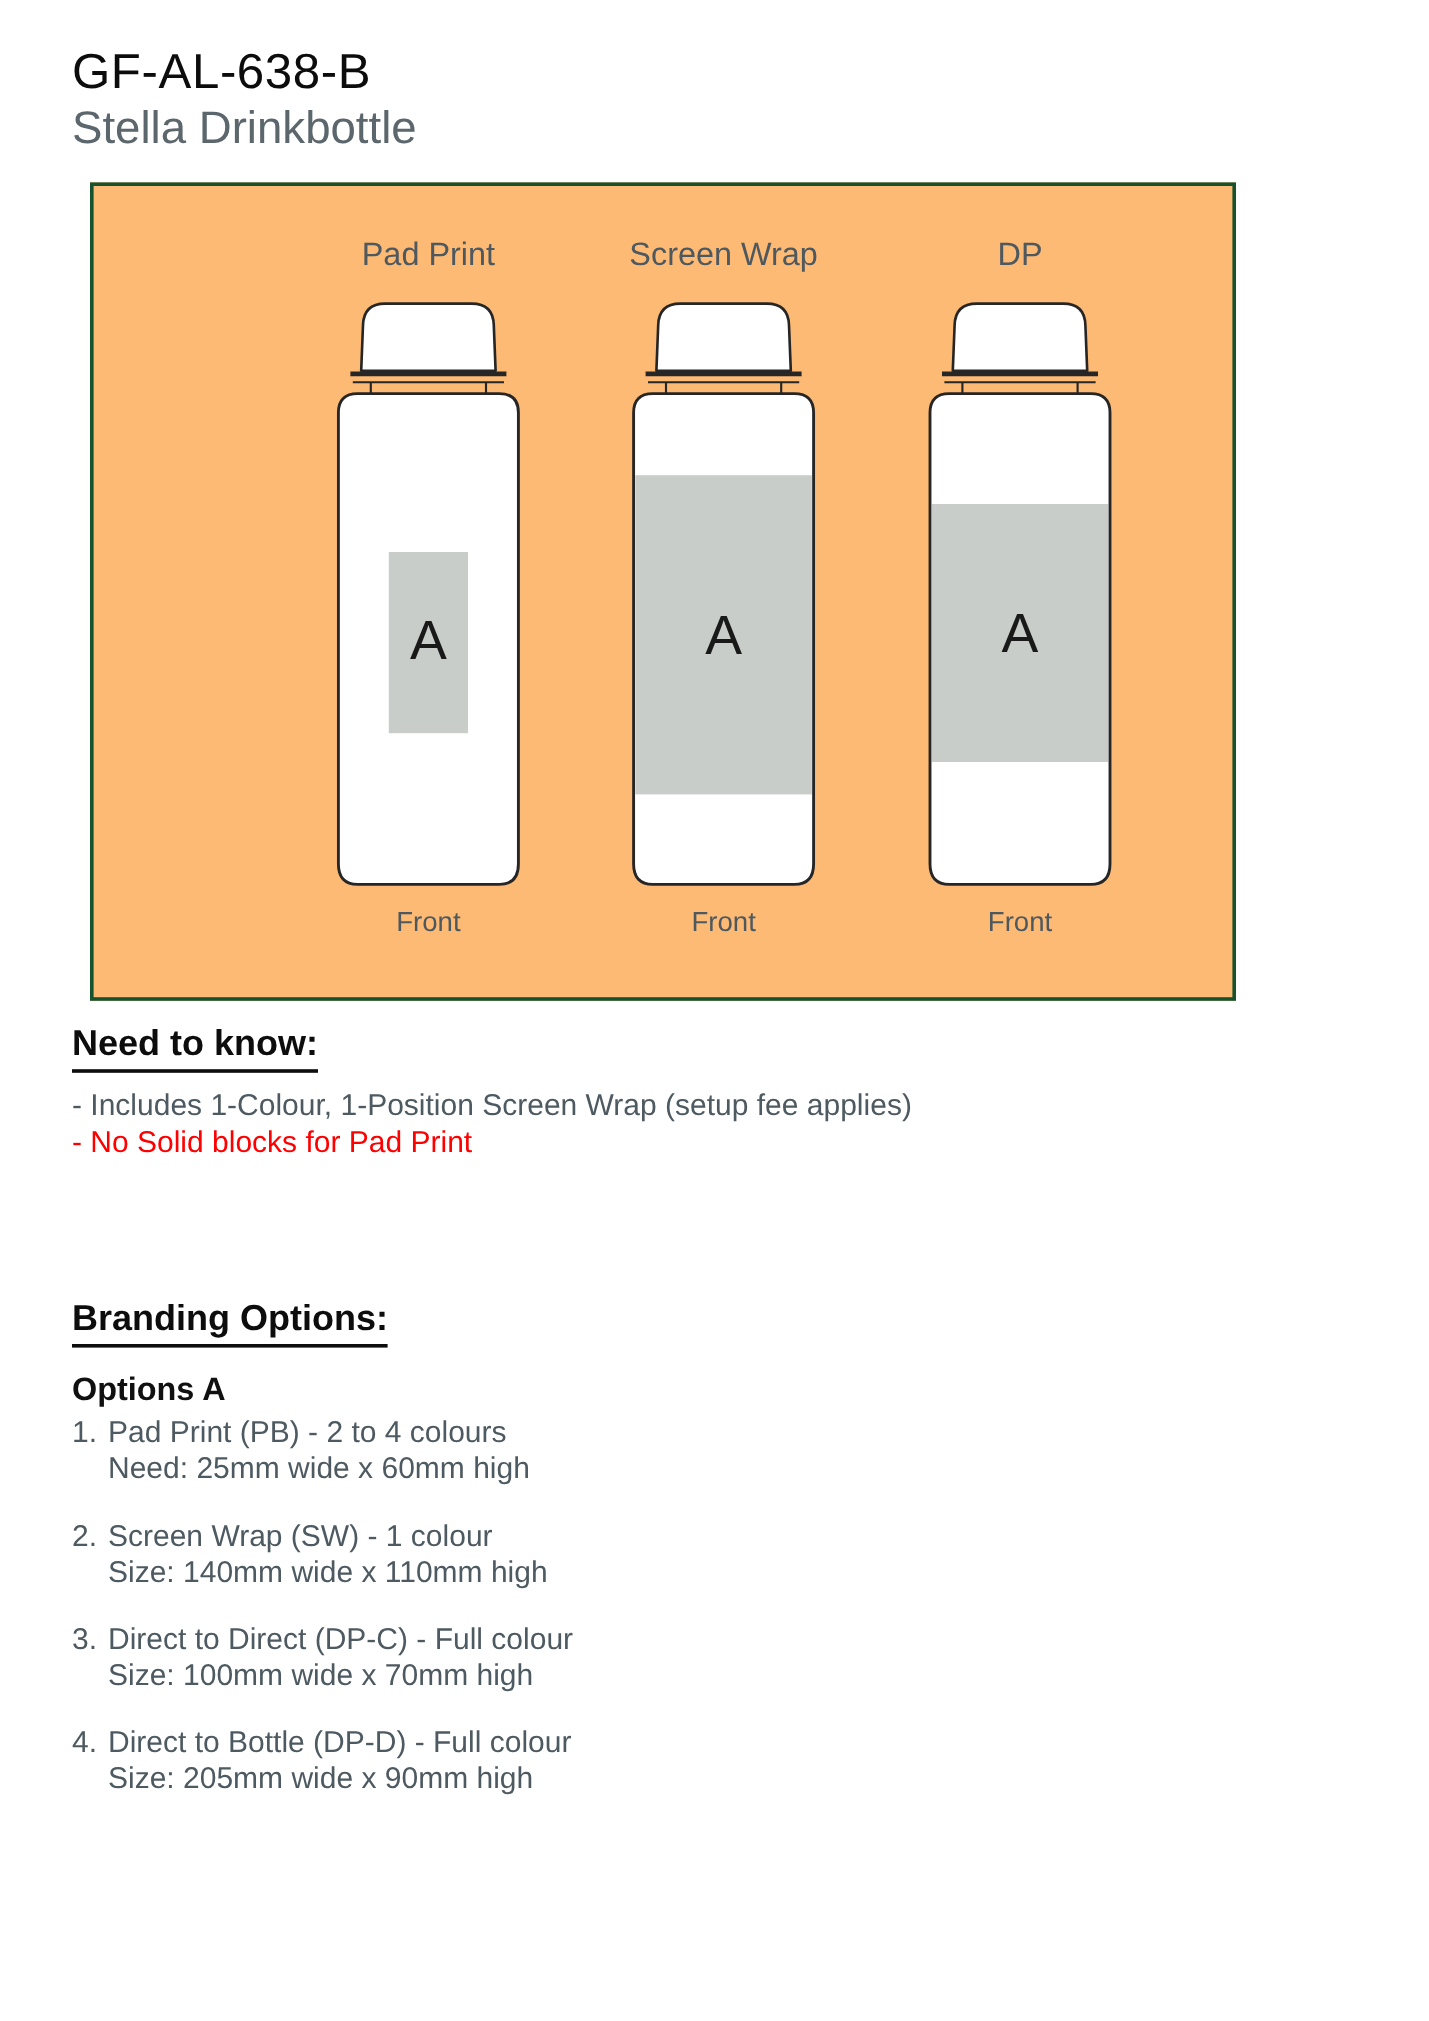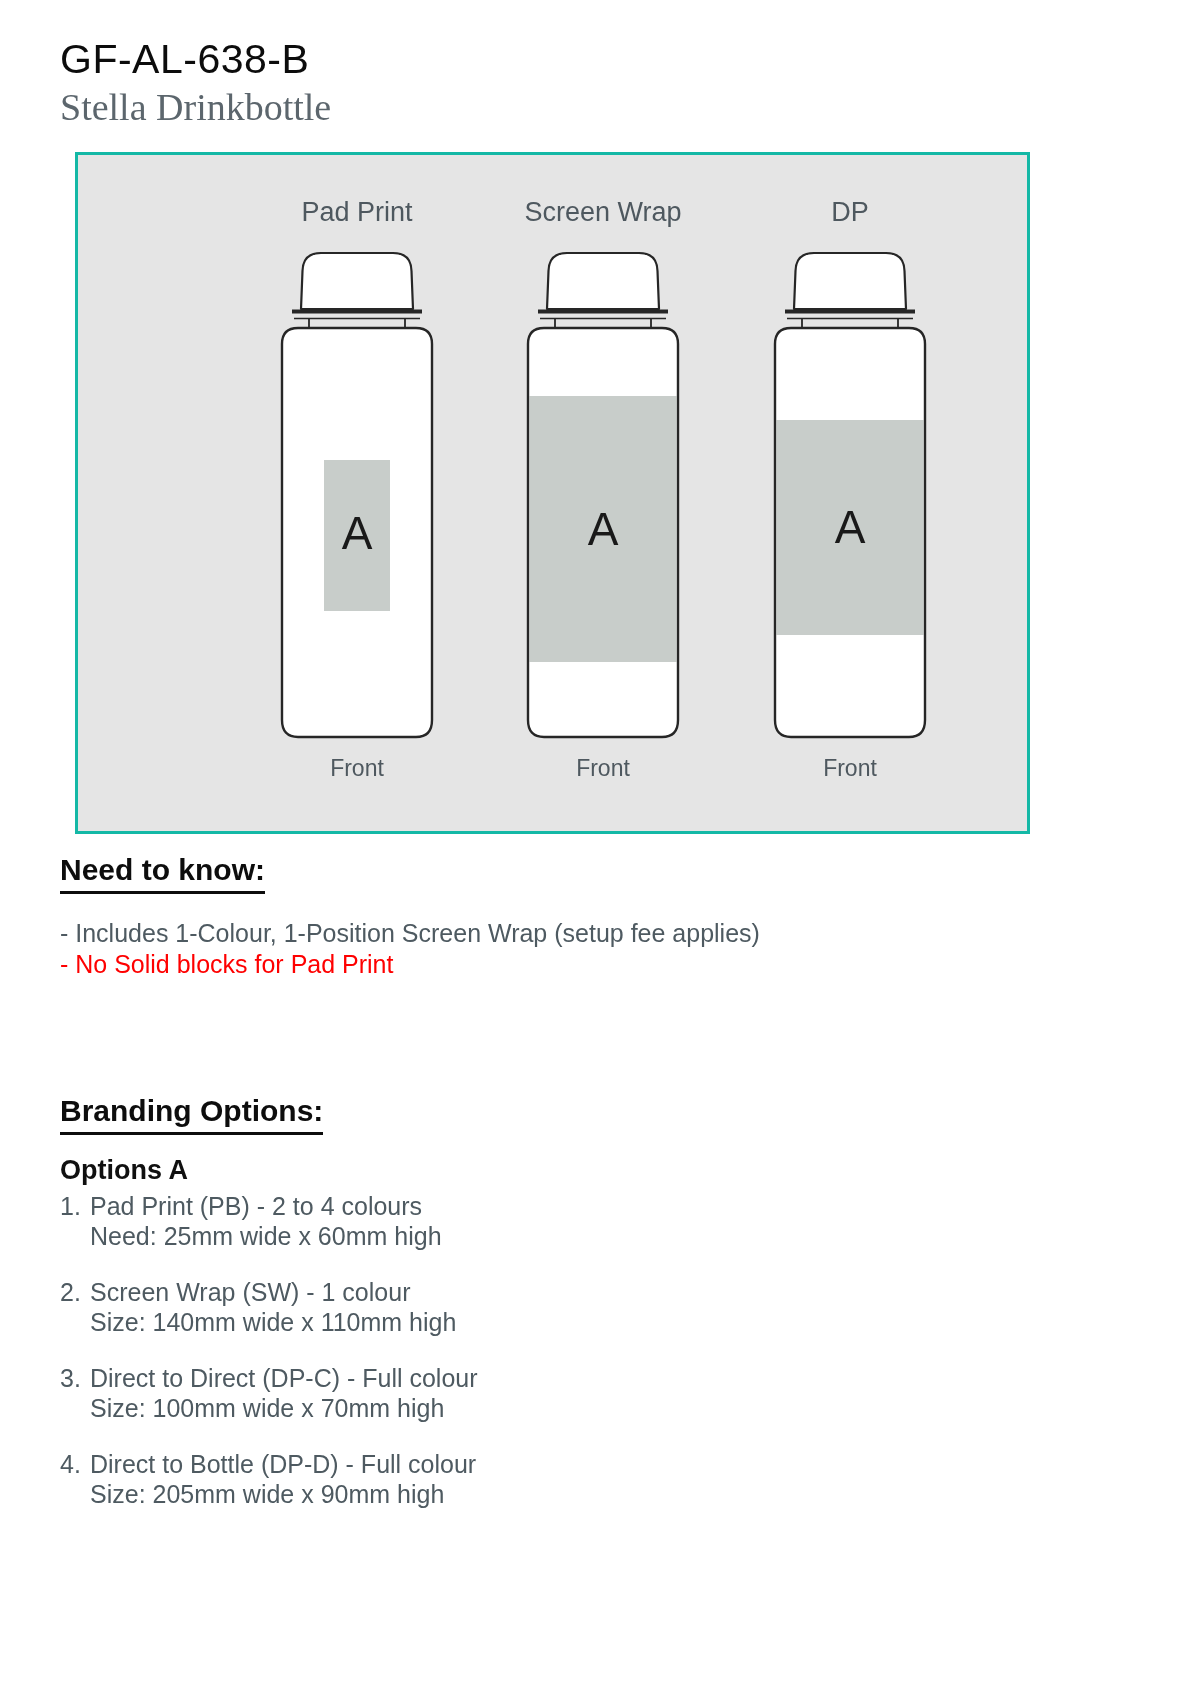--- a/index.html
+++ b/index.html
@@ -19,30 +19,29 @@
     font-weight: normal;
     color: #0c0c0c;
     letter-spacing: 0.5px;
   }
   .product-name {
     margin: 4px 0 0 0;
     font-size: 38px;
     line-height: 42px;
     font-weight: normal;
     color: #5c666d;
-    font-family: Liberation Serif, serif;
   }
 
   .diagram-box {
     position: relative;
     margin: 24px 0 0 75px;
     width: 949px;
     height: 676px;
-    border: 3px solid #14b8a6;
-    background: #e5e5e5;
+    border: 3px solid #14532d;
+    background: #fdba74;
   }
   .diagram-col {
     position: absolute;
     top: 0;
     width: 200px;
     text-align: center;
   }
   .col-1 { left: 179px; }
   .col-2 { left: 425px; }
   .col-3 { left: 672px; }
@@ -72,21 +71,21 @@
     display: inline-block;
     margin: 0;
     font-size: 30px;
     line-height: 40px;
     font-weight: bold;
     color: #0d0d0d;
     border-bottom: 3px solid #0d0d0d;
     padding-bottom: 1px;
   }
   .need-section { margin-top: 16px; }
-  .notes { margin-top: 24px; }
+  .notes { margin-top: 12px; }
   .note-line {
     font-size: 25px;
     line-height: 31px;
     color: #4e5a61;
   }
   .note-line.alert { color: #fe0000; }
 
   .branding-section { margin-top: 111px; }
   .position-heading {
     margin: 20px 0 0 0;

